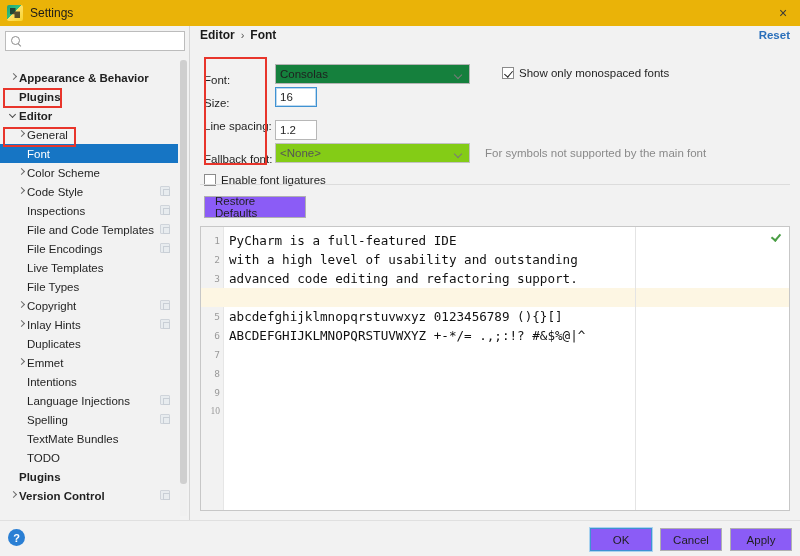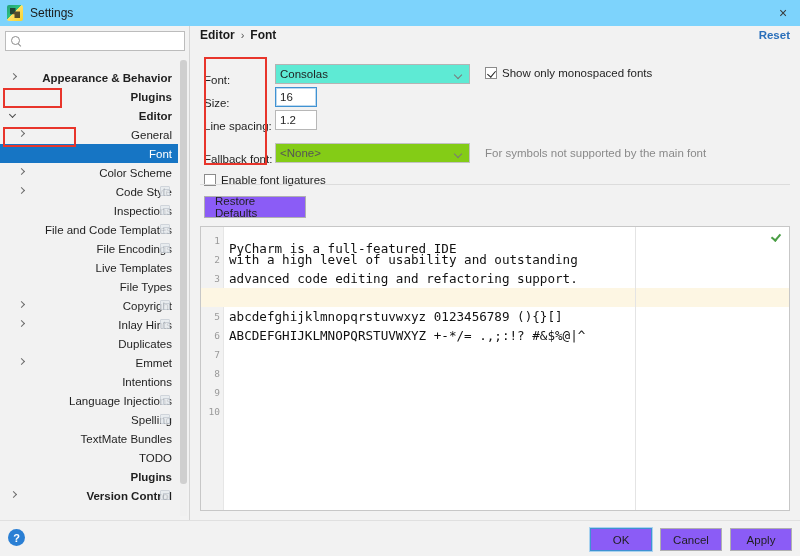--- a/index.html
+++ b/index.html
@@ -10,21 +10,21 @@
     font-size: 12px;
     color: #1f1f1f;
     background: #f2f2f2;
     overflow: hidden;
     position: relative;
   }
 
   
   .titlebar {
     position: absolute; left: 0; top: 0; width: 800px; height: 26px;
-    background: #7dd3fc;
+    background: #eab308;
     display: flex; align-items: center;
   }
   .title-icon {
     width: 16px; height: 16px; margin-left: 7px; margin-right: 7px;
     border-radius: 2px; position: relative; overflow: hidden;
     background: linear-gradient(135deg,#21a179 0%,#2ec27e 45%,#ffe066 46%,#f6d32d 100%);
   }
   .title-icon::after{
     content:""; position:absolute; left:3px; top:3px; width:10px; height:10px;
     background:#1d1d1d; clip-path: polygon(0 0,55% 0,55% 35%,100% 35%,100% 100%,45% 100%,45% 62%,0 62%);
@@ -61,21 +61,21 @@
     font-family: "Liberation Sans", sans-serif; font-size: 11px; color: #1f1f1f;
     height: 16px; padding: 0 2px;
   }
 
   .tree {
     position: absolute; left: 0; top: 30px; width: 178px; height: 464px;
     overflow: hidden; padding-top: 12px;
   }
   .tree-row {
     height: 19px; display: flex; align-items: center; position: relative;
-    padding-right: 6px; cursor: default; justify-content: space-between;
+    padding-right: 6px; cursor: default;
   }
   .tree-row .arrow {
     width: 11px; height: 11px; margin-left: 8px; flex: 0 0 auto; position: relative;
   }
   .tree-row .arrow.none::before { content: none; }
   .tree-row .arrow.right::before {
     content:""; position:absolute; left:3px; top:2px;
     width:4px; height:4px; border-right:1.3px solid #6b6b6b; border-top:1.3px solid #6b6b6b;
     transform: rotate(45deg);
   }
@@ -125,21 +125,21 @@
     position: absolute; right: 10px; top: 3px; font-size: 11.5px;
     color: #2a6fba; font-weight: bold; cursor: pointer;
   }
 
   .form-area { position: absolute; left: 0; top: 30px; width: 610px; }
   .form-row { position: absolute; height: 22px; display: flex; align-items: flex-end; }
 
   .lbl { font-size: 11.5px; color: #1f1f1f; white-space: nowrap; }
 
   .combo {
-    height: 20px; border: 1px solid #b4b4b4; background: #5eead4;
+    height: 20px; border: 1px solid #b4b4b4; background: #15803d;
     display: flex; align-items: center; padding: 0 4px; position: relative;
     font-size: 11.5px; color: #1f1f1f; cursor: pointer;
   }
   .combo.disabled { background: #84cc16; color: #555; border-color: #c2c2c2; }
   .combo .caret {
     position: absolute; right: 7px; top: 7px; width: 7px; height: 7px;
   }
   .combo .caret::before {
     content:""; position:absolute; left:0; top:0; width:5px; height:5px;
     border-left:1.2px solid #7a7a7a; border-bottom:1.2px solid #7a7a7a;
@@ -372,37 +372,37 @@
 
   <div class="form-area">
 
     <div class="form-row" style="left:14px; top:8px;">
       <span class="lbl">Font:</span>
     </div>
     <div class="combo" style="position:absolute; left:85px; top:8px; width:195px;">
       <span>Consolas</span>
       <span class="caret"></span>
     </div>
-    <div class="check-row" style="left:240px; top:11px; transform:translateX(55px);">
+    <div class="check-row" style="left:257px; top:11px; transform:translateX(55px);">
       <span class="checkbox checked"></span>
       <span class="lbl">Show only monospaced fonts</span>
     </div>
 
     <div class="form-row" style="left:14px; top:31px;">
       <span class="lbl">Size:</span>
     </div>
     <div class="textfield focused" style="position:absolute; left:85px; top:31px; width:42px;">
       <span>16</span>
       <span class="caret-bar"></span>
     </div>
 
     <div class="form-row" style="left:14px; top:54px;">
       <span class="lbl">Line spacing:</span>
     </div>
-    <div class="textfield" style="position:absolute; left:85px; top:54px; width:42px;">
+    <div class="textfield" style="position:absolute; left:85px; top:64px; width:42px;">
       <span>1.2</span>
     </div>
 
     <div class="form-row" style="left:14px; top:87px;">
       <span class="lbl">Fallback font:</span>
     </div>
     <div class="combo disabled" style="position:absolute; left:85px; top:87px; width:195px;">
       <span>&lt;None&gt;</span>
       <span class="caret"></span>
     </div>
@@ -422,26 +422,26 @@
     <div class="gutter" id="gutter">
         <div class="ln" style="top: 4px;">1</div>
         <div class="ln" style="top: 23px;">2</div>
         <div class="ln" style="top: 42px;">3</div>
         <div class="ln" style="top: 61px;">4</div>
         <div class="ln" style="top: 80px;">5</div>
         <div class="ln" style="top: 99px;">6</div>
         <div class="ln" style="top: 118px;">7</div>
         <div class="ln" style="top: 137px;">8</div>
         <div class="ln" style="top: 156px;">9</div>
-        <div class="ln" style="top: 175px;">10</div>
+        <div class="ln" style="top: 175px; font-family: Liberation Serif, serif;">10</div>
       </div>
     <div class="code-area" id="codeArea">
         <div class="caret-line-hl" style="top: 61px; left: -24px;"></div>
       <div class="margin-guide" style="left:410px;"></div>
-    <div class="code-line" style="top: 4px; margin-top: 8px;">PyCharm is a full-featured IDE</div>
+    <div class="code-line" style="top: 4px;">PyCharm is a full-featured IDE</div>
         <div class="code-line" style="top: 23px;">with a high level of usability and outstanding</div>
         <div class="code-line" style="top: 42px;">advanced code editing and refactoring support.</div>
         <div class="code-line" style="top: 80px;">abcdefghijklmnopqrstuvwxyz 0123456789 (){}[]</div>
         <div class="code-line" style="top: 99px;">ABCDEFGHIJKLMNOPQRSTUVWXYZ +-*/= .,;:!? #&amp;$%@|^</div>
       </div>
     <div class="inspect-ok"></div>
   </div>
 </div>
 
 <div class="bottom-bar">

